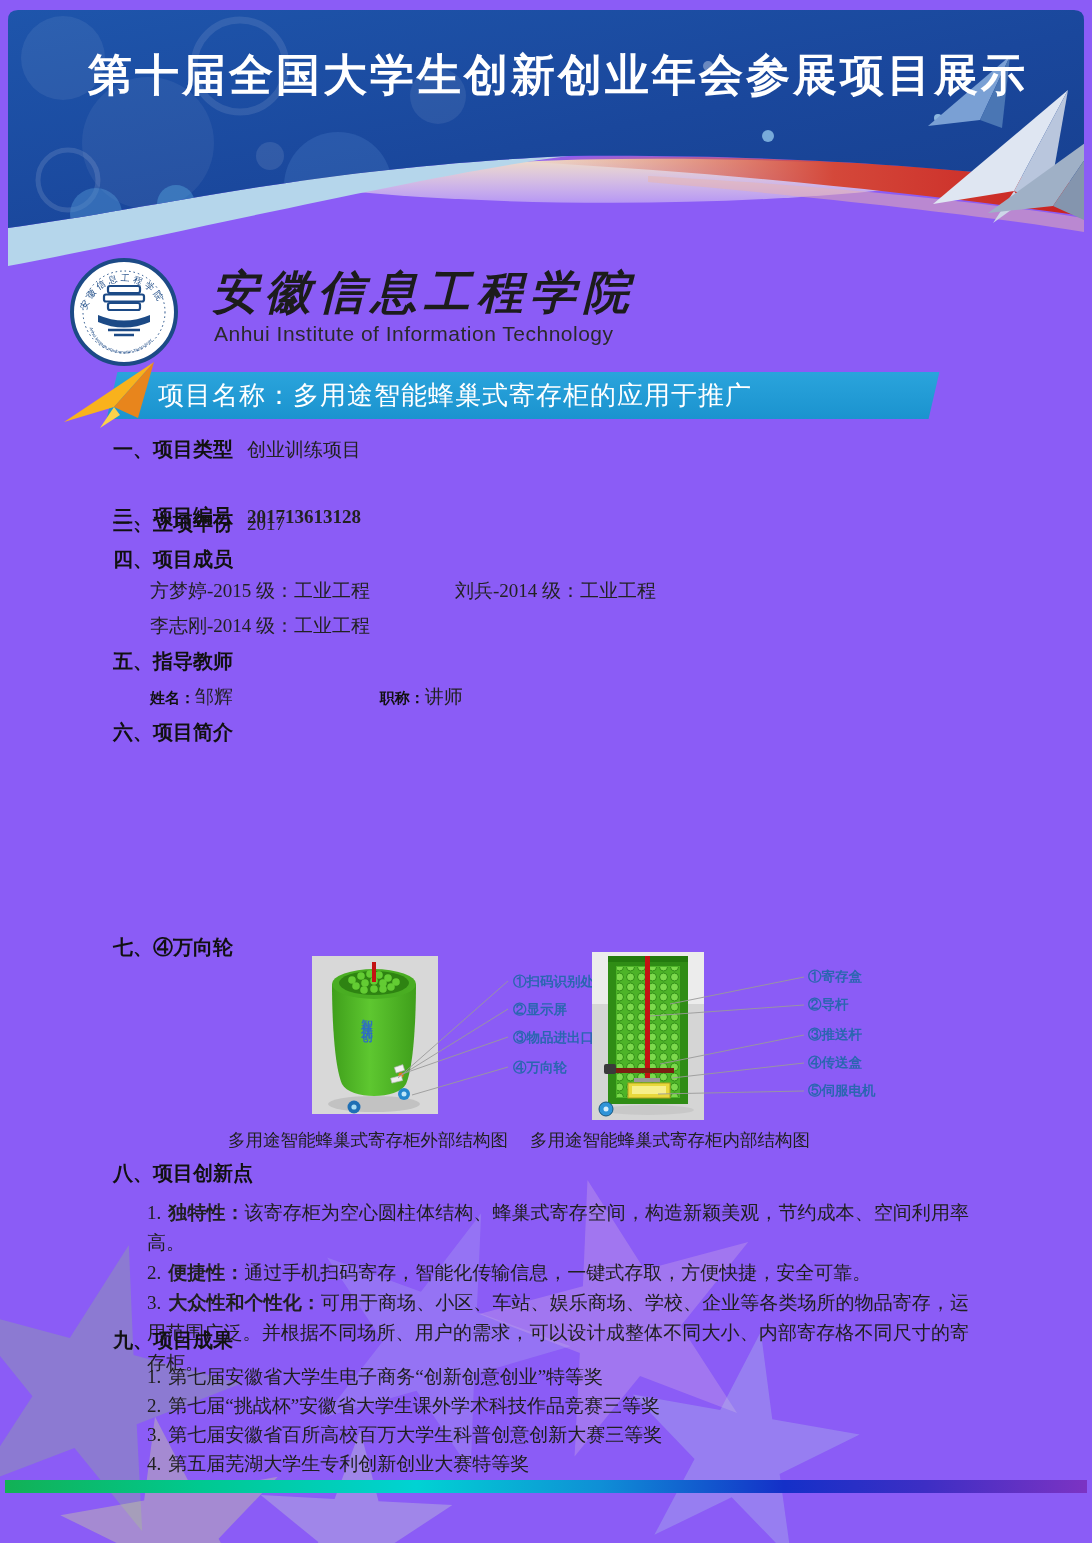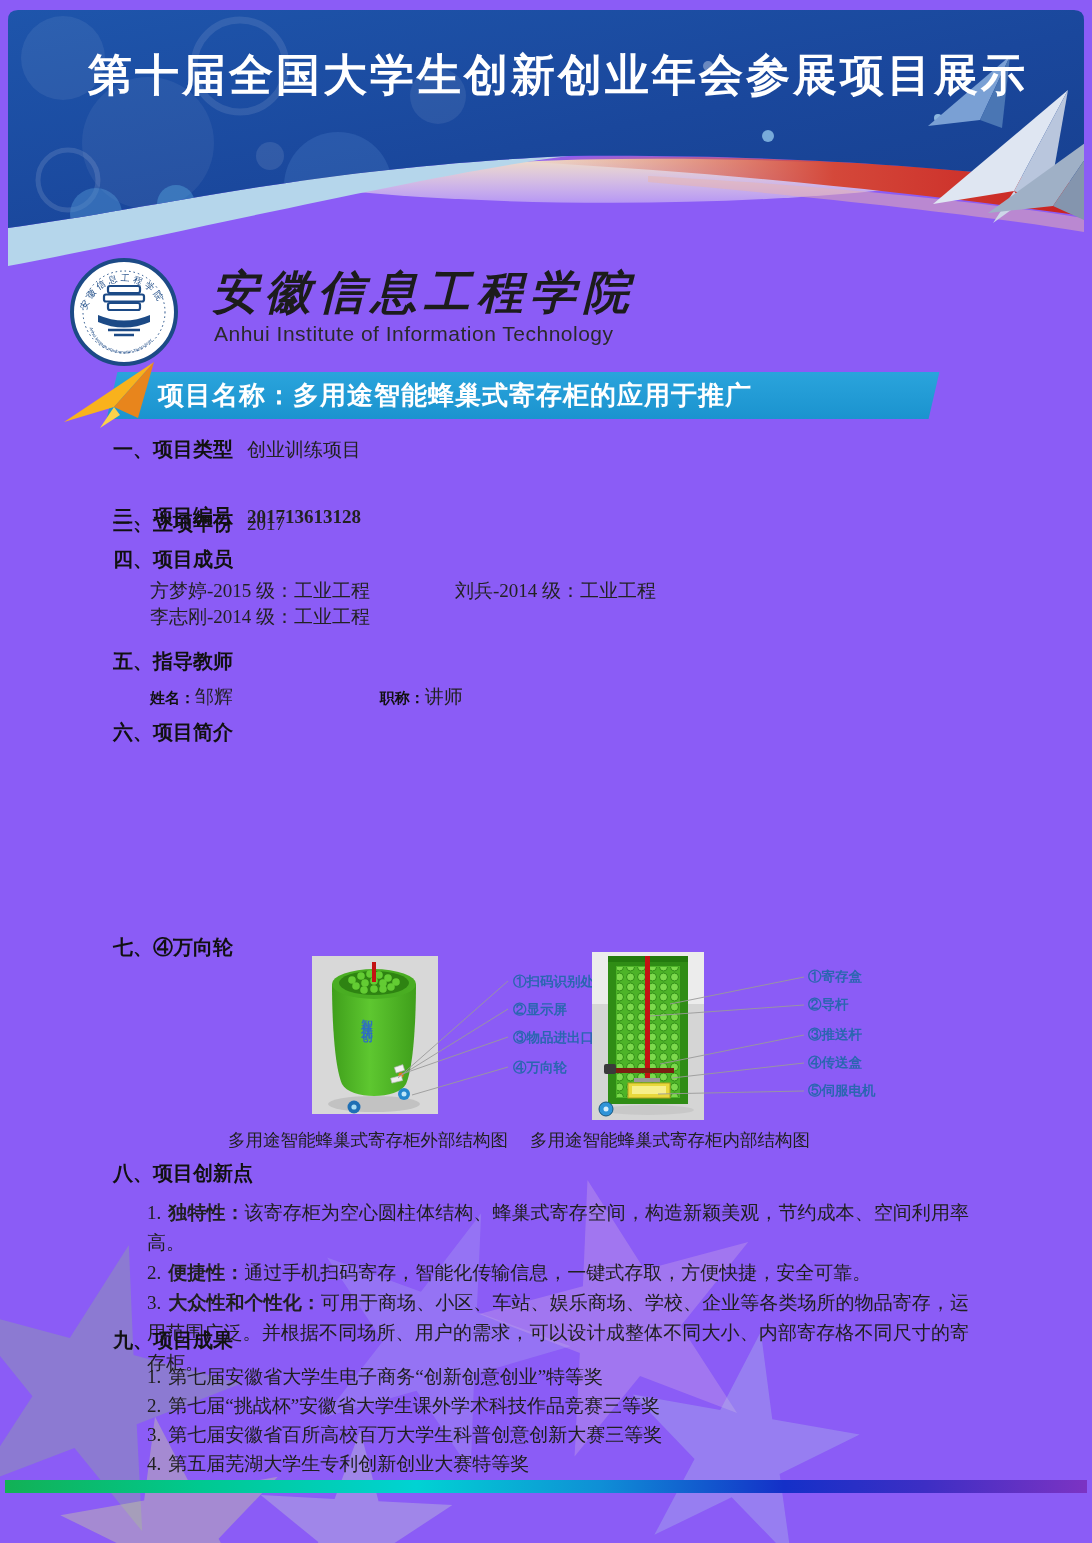--- a/index.html
+++ b/index.html
@@ -12,29 +12,29 @@
     letter-spacing:3px;color:#ffffff;white-space:nowrap;}
   
   #school-cn{position:absolute;left:212px;top:262px;font-size:46px;font-weight:bold;
     font-family:"Liberation Serif",serif;font-style:italic;letter-spacing:7px;color:#1c1c1c;white-space:nowrap;}
   #school-en{position:absolute;left:214px;top:322px;font-size:21px;color:#2a2a2a;
     font-family:"Liberation Sans",sans-serif;letter-spacing:0.5px;white-space:nowrap;}
   
   #banner-wrap{position:absolute;left:112px;top:372px;width:822px;height:47px;}
   #banner-shape{position:absolute;left:0;top:0;width:100%;height:100%;
     background:linear-gradient(180deg,#2aa4dc 0%,#1b93cf 100%);transform:skewX(-13deg);}
-  #banner-text{position:absolute;left:46px;top:0;line-height:47px;font-size:26px;font-weight:bold;
+  #banner-text{position:absolute;left:46px;top:0;line-height:47px;font-size:26px;font-weight:normal;
     color:#ffffff;font-family:"Liberation Sans",sans-serif;letter-spacing:1px;white-space:nowrap;}
   
   .sec-row{position:absolute;left:113px;display:flex;align-items:baseline;gap:14px;white-space:nowrap;}
   .sec-h{font-family:"Liberation Sans",sans-serif;font-weight:bold;font-size:20px;color:#111;}
   .sec-v{font-size:19px;color:#222;}
   .sec-v-b{font-size:19px;font-weight:bold;color:#222;}
   #members-grid{position:absolute;left:150px;top:578px;display:grid;
-    grid-template-columns:305px auto;font-size:19px;color:#222;}
+    grid-template-columns:305px auto;row-gap:9px;font-size:19px;color:#222;}
   #advisor-row{position:absolute;left:150px;top:684px;font-size:19px;white-space:nowrap;}
   #advisor-row .grp{display:inline-block;}
   #advisor-row .g1{width:225px;}
   .lbl-b{font-family:"Liberation Sans",sans-serif;font-weight:bold;font-size:15px;color:#111;}
   #intro-text{position:absolute;left:103px;top:750px;width:884px;font-size:19.5px;line-height:34px;
     text-indent:2em;text-align:justify;color:#202020;}
   .fig-caption{position:absolute;top:1128px;width:300px;text-align:center;font-size:17.5px;color:#222;}
   .list-block{position:absolute;left:147px;width:822px;font-size:19px;color:#202020;}
   .list-block .li{line-height:30px;text-align:justify;}
   #ach-list .li{line-height:29px;}

